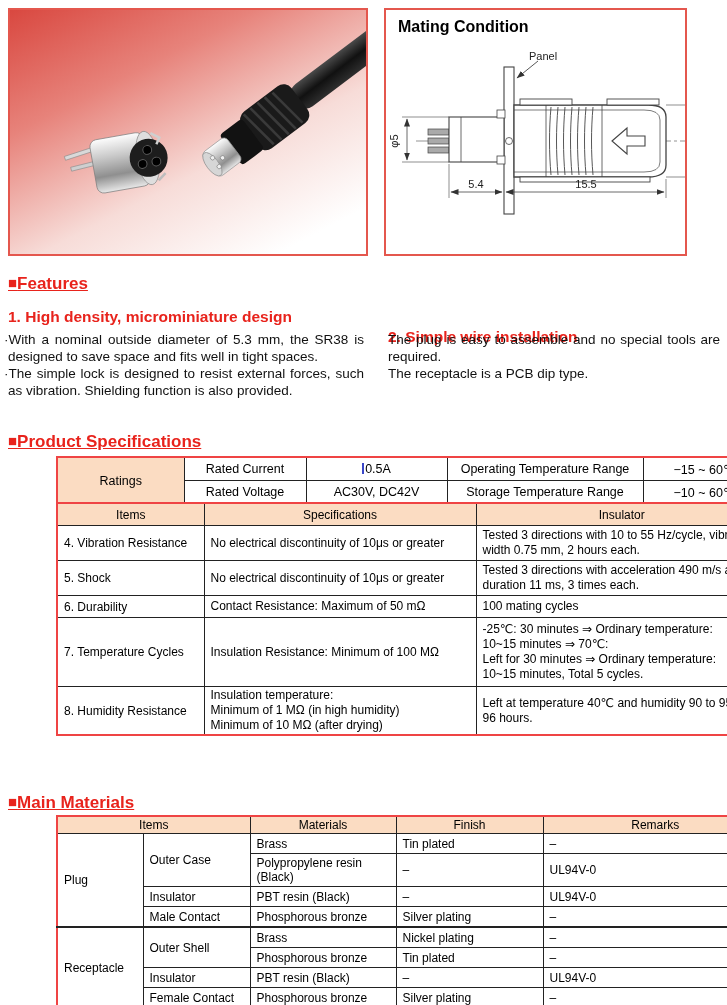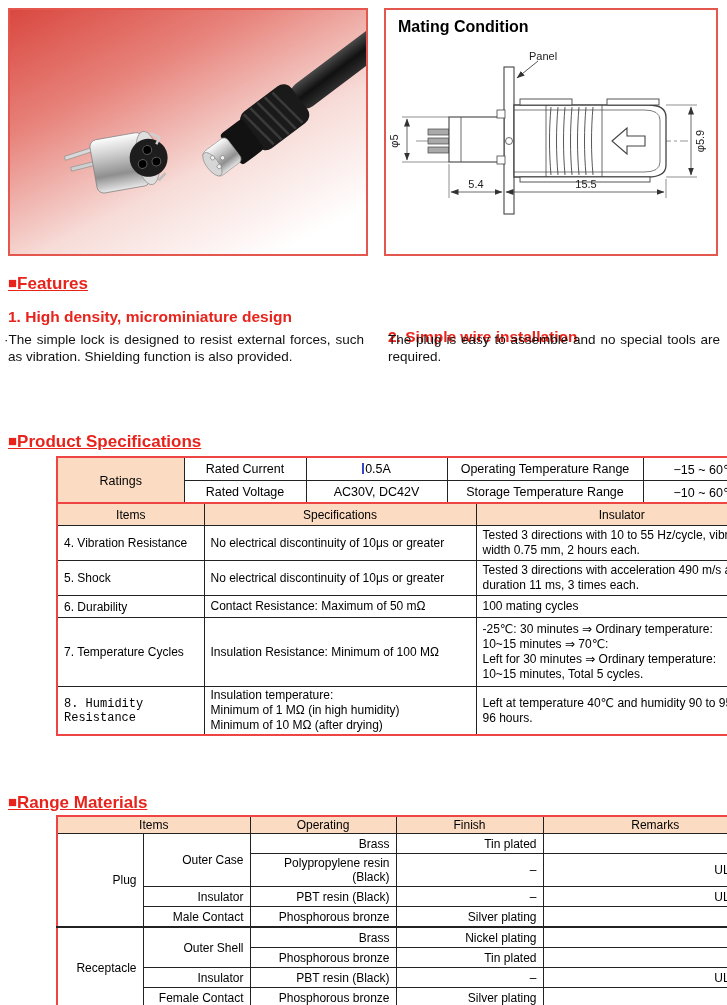--- a/index.html
+++ b/index.html
@@ -6,21 +6,21 @@
   body{
     width:727px;height:1005px;position:relative;background:#fff;
     font-family:"Liberation Sans","DejaVu Sans",sans-serif;color:#111;
     -webkit-font-smoothing:antialiased;
   }
   .abs{position:absolute;}
 
   
   .photo-box{left:8px;top:8px;width:360px;height:248px;border:2px solid #e4574e;box-sizing:border-box;overflow:hidden;}
   .photo-box svg{display:block;width:100%;height:100%;}
-  .mating-box{left:384px;top:8px;width:334px;height:248px;border:2px solid #e4574e;box-sizing:border-box;overflow:hidden;background:#fff;}
+  .mating-box{left:384px;top:8px;width:303px;height:248px;border:2px solid #e4574e;box-sizing:border-box;overflow:hidden;background:#fff;}
   .mating-title{position:absolute;left:12px;top:8px;font-size:16px;font-weight:bold;color:#000;}
   .mating-box svg{position:absolute;left:0;top:0;width:330px;height:244px;}
   .dim-text{font-size:11px;fill:#222;}
 
   
   .sec-head{font-size:17px;font-weight:bold;color:#e8231c;letter-spacing:0;text-decoration:underline;}
   .sec-head .sq{font-size:15px;vertical-align:1px;}
   .sub-head{font-size:15.5px;font-weight:bold;color:#e8231c;}
 
   
@@ -32,24 +32,24 @@
   
   table.tbl{border-collapse:collapse;table-layout:fixed;width:711px;font-size:12px;color:#000;}
   table.tbl td,table.tbl th{border:1px solid #222;padding:1px 6px;overflow:hidden;}
   table.tbl{border:2px solid #ef4444;margin-left:48px;}
   table.tbl th{background:#fbdcc2;font-weight:normal;text-align:center;}
   .ratings td{height:20px;text-align:center;font-size:12.5px;}
   .ratings .peach{background:#fbdcc2;}
   .spec td{vertical-align:middle;}
   .spec .h21{height:19px;}
   .spec .h34{height:32px;}
-  .spec .h46{height:44px;font-family:Liberation Mono, monospace;}
+  .spec .h46{height:44px;}
   .spec .h68{height:66px;}
   .spec td.cond,.spec td.specc{line-height:15px;}
-  .mat td{height:17px;text-align:right;line-height:14px;}
+  .mat td{height:17px;text-align:left;line-height:14px;}
   .mat tr.two-line td{height:30px;}
   .mat tr.group-top td{border-top-width:2px;}
   .blue-caret{display:inline-block;width:2px;height:11px;background:#3a46c8;margin-right:1px;vertical-align:-1px;}
 </style>
 </head>
 <body>
 
 <div class="abs photo-box">
   <svg viewBox="0 0 356 244" aria-hidden="true">
     <defs>
@@ -167,26 +167,28 @@
     <text class="dim-text" x="318" y="131" text-anchor="middle" transform="rotate(-90 318 131)">φ5.9</text>
     <text class="dim-text" x="90" y="178" text-anchor="middle">5.4</text>
     <text class="dim-text" x="200" y="178" text-anchor="middle">15.5</text>
   </svg>
 </div>
 
 <div class="abs sec-head" style="left:8px;top:274px;"><span class="sq">■</span><span>Features</span></div>
 
 <div class="abs sub-head" style="left:8px;top:308px;width:360px;">1. High density, microminiature design</div>
 <div class="abs feat-body" style="left:8px;top:331px;width:356px;">
+  <p class="hang">·With a nominal outside diameter of 5.3 mm, the SR38 is designed to save space and fits well in tight spaces.</p>
   <p class="hang">·The simple lock is designed to resist external forces, such as vibration. Shielding function is also provided.</p>
 </div>
 
 <div class="abs sub-head" style="left:388px;top:328px;width:332px;">2. Simple wire installation</div>
 <div class="abs feat-body" style="left:388px;top:331px;width:332px;">
   <p class="plain">The plug is easy to assemble and no special tools are required.</p>
+  <p class="plain">The receptacle is a PCB dip type.</p>
 </div>
 
 <div class="abs sec-head" style="left:8px;top:432px;"><span class="sq">■</span><span>Product Specifications</span></div>
 
 <table class="abs tbl ratings" style="left:8px;top:456px;">
   <colgroup>
       <col style="width:127px">
       <col style="width:122px">
       <col style="width:141px">
       <col style="width:196px">
@@ -251,34 +253,34 @@
       <td class="specc">
         <div>Insulation temperature:</div>
         <div>Minimum of 1 MΩ (in high humidity)</div>
         <div>Minimum of 10 MΩ (after drying)</div>
       </td>
       <td class="cond">Left at temperature 40℃ and humidity 90 to 95% for 96 hours.</td>
     </tr>
   </tbody>
 </table>
 
-<div class="abs sec-head" style="left:8px;top:793px;"><span class="sq">■</span><span>Range Materials</span></div>
+<div class="abs sec-head" style="left:8px;top:793px;"><span class="sq">■</span><span>Main Materials</span></div>
 
 <table class="abs tbl mat" style="left:8px;top:815px;">
   <colgroup>
       <col style="width:86px">
       <col style="width:107px">
       <col style="width:146px">
       <col style="width:147px">
       <col style="width:225px">
     </colgroup>
   <tbody>
     <tr>
       <th colspan="2">Items</th>
-      <th>Operating</th>
+      <th>Materials</th>
       <th>Finish</th>
       <th>Remarks</th>
     </tr>
     <tr>
       <td rowspan="4">Plug</td>
       <td rowspan="2">Outer Case</td>
       <td>Brass</td>
       <td>Tin plated</td>
       <td>–</td>
     </tr>

